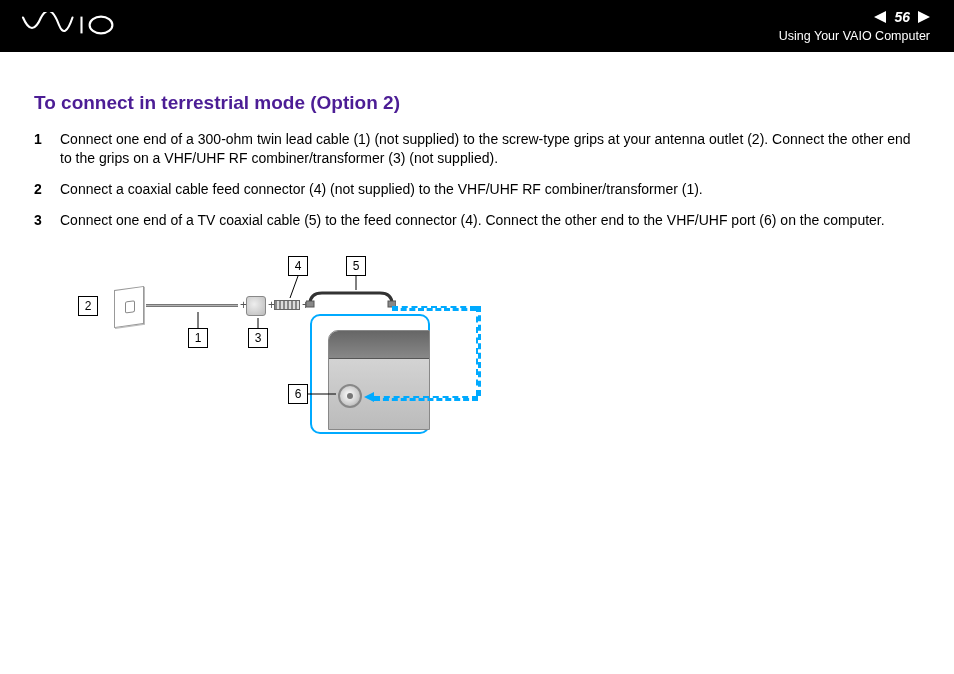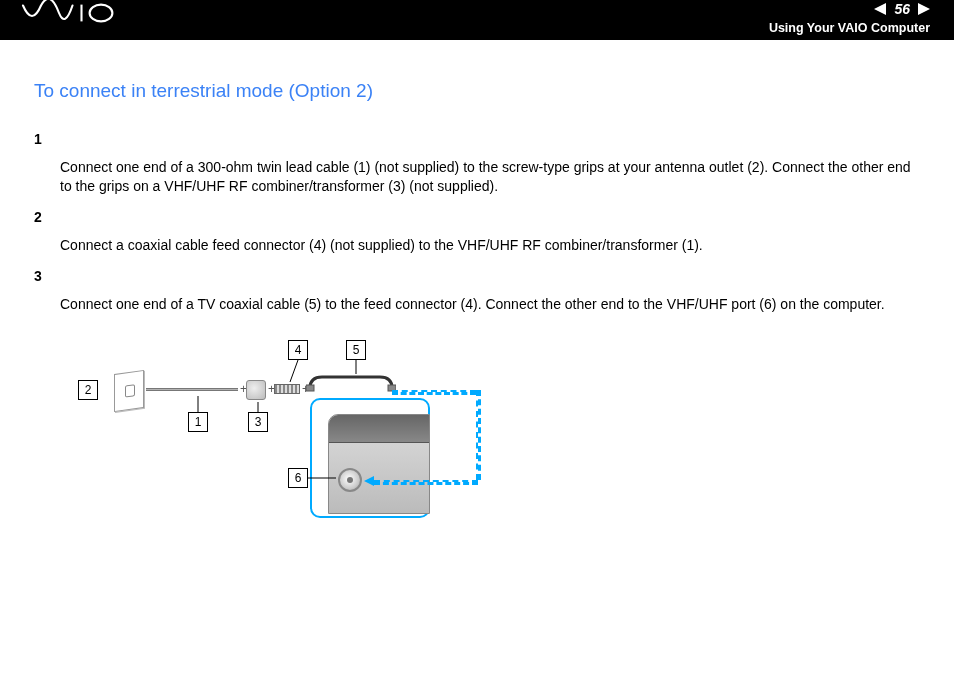--- a/index.html
+++ b/index.html
@@ -9,22 +9,23 @@
     background: #fff;
     font-family: Arial, Helvetica, sans-serif;
     font-size: 14px;
     color: #000;
     position: relative;
     overflow: hidden;
   }
   .header {
     background: #000;
     color: #fff;
-    height: 40px;
-    display: flex;
+    height: 52px;
+    display: flex;
+    align-items: center;
     justify-content: space-between;
     padding: 0 24px 0 20px;
   }
   .logo-svg { height: 26px; width: 120px; }
   .header-right {
     text-align: right;
     font-size: 12px;
     line-height: 1.3;
   }
   .page-nav {
@@ -38,46 +39,46 @@
     margin-bottom: 2px;
   }
   .nav-arrow {
     width: 0; height: 0;
     border-top: 6px solid transparent;
     border-bottom: 6px solid transparent;
     cursor: pointer;
   }
   .nav-prev { border-right: 12px solid #fff; }
   .nav-next { border-left: 12px solid #fff; }
-  .section-label { font-weight: bold; font-size: 12.5px; }
+  .section-label { font-weight: normal; font-size: 12.5px; }
   .content {
     padding: 40px 34px 0 34px;
   }
   .section-title {
-    color: #3b82f6;
+    color: #4c1d95;
     font-size: 19px;
-    font-weight: normal;
-    margin-bottom: 28px;
+    font-weight: bold;
+    margin-bottom: 16px;
   }
   ol.steps {
     list-style: none;
     padding: 0;
   }
   ol.steps li {
     display: flex;
     margin-bottom: 12px;
     line-height: 1.35;
     font-size: 14px;
   }
   ol.steps li .num {
     font-weight: bold;
     width: 26px;
     flex-shrink: 0;
   }
-  ol.steps li .txt { flex: 1; margin-top: 28px; }
+  ol.steps li .txt { flex: 1; }
   .diagram {
     margin-top: 18px;
     margin-left: 26px;
     position: relative;
     width: 430px;
     height: 200px;
   }
   .callout {
     position: absolute;
     width: 20px;

